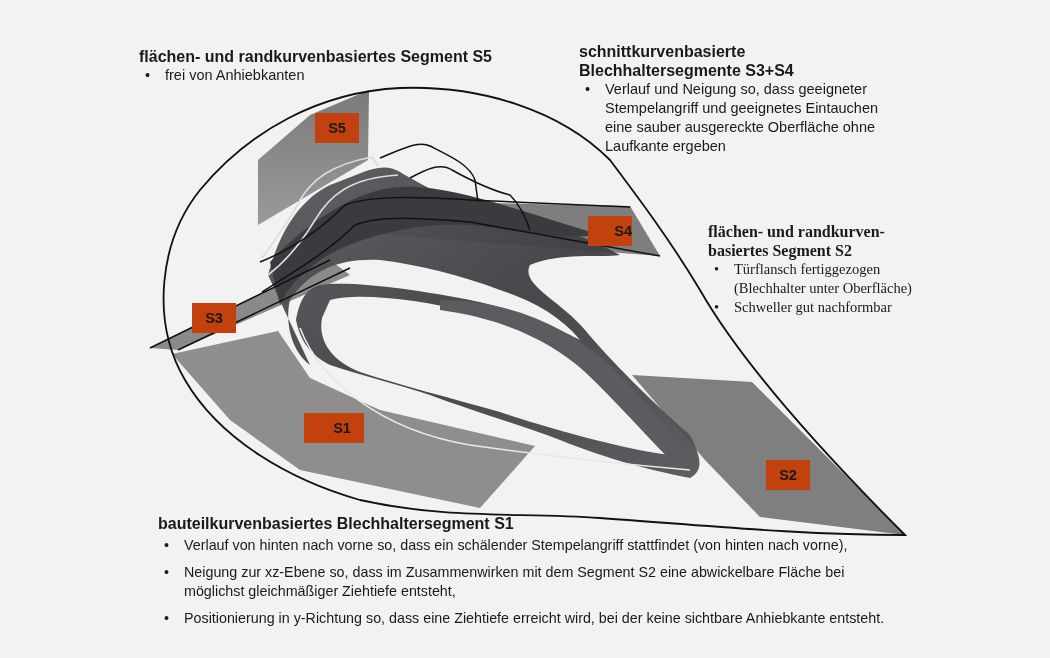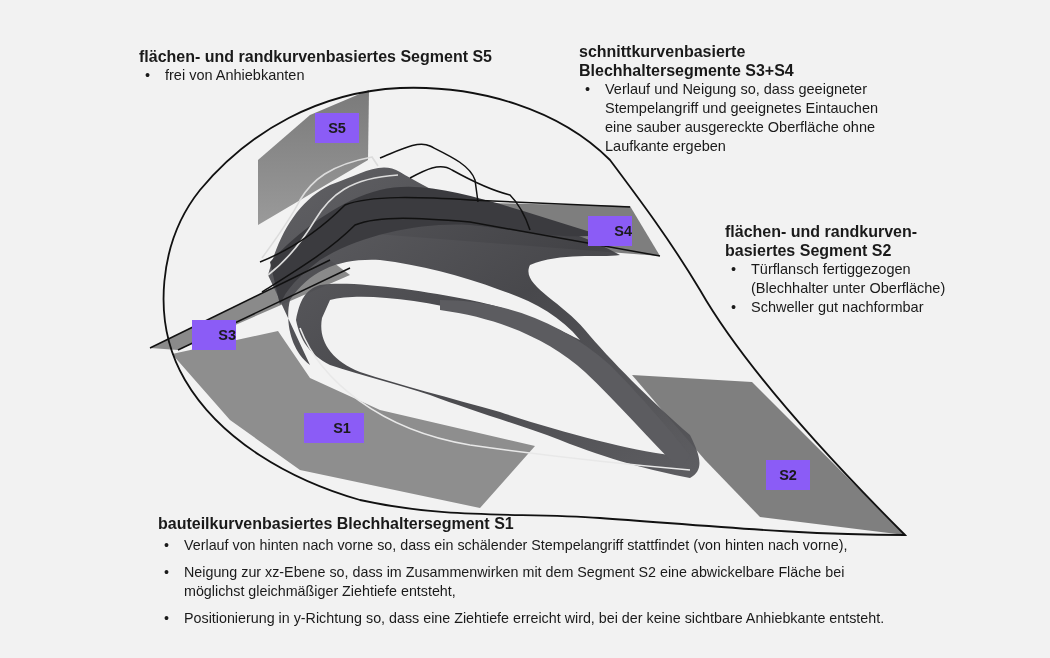--- a/index.html
+++ b/index.html
@@ -11,26 +11,26 @@
       position: relative;
     }
     #diagram { position: absolute; left: 0; top: 0; width: 1050px; height: 658px; }
     .block { position: absolute; font-size: 14.5px; line-height: 19px; }
     .block .title { font-weight: bold; font-size: 16px; line-height: 19px; }
     .block ul { list-style: none; margin: 0; padding: 0; }
     .block li { position: relative; padding-left: 26px; }
     .block li::before { content: "•"; position: absolute; left: 6px; top: 0; }
     #s5-text { left: 139px; top: 47px; }
     #s34-text { left: 579px; top: 42px; width: 360px; }
-    #s2-text { left: 725px; top: 222px; width: 260px; }
+    #s2-text { left: 708px; top: 222px; width: 260px; font-family: Liberation Serif, serif; }
     #s1-text { left: 110px; top: 514px; width: 880px; margin-left: 48px; }
     #s1-text ul li { font-size: 14.3px; margin-top: 3px; }
     #s1-text ul li + li { margin-top: 8px; }
     .seg-label {
-      position: absolute; background: #8b5cf6;
+      position: absolute; background: #c2410c;
       font-weight: bold; font-size: 14.5px; text-align: center;
       width: 44px; height: 30px; line-height: 30px;
     }
   </style>
 </head>
 <body>
 
 <svg id="diagram" width="1050" height="658" viewBox="0 0 1050 658">
   <defs>
     <linearGradient id="partGrad" x1="0" y1="0" x2="1" y2="1">
@@ -80,21 +80,21 @@
   <path d="M178,350 L350,268" fill="none" stroke="#111" stroke-width="1.5"></path>
 
   <path d="M905,535 C820,450 740,360 700,290 C670,240 640,200 610,160
            C560,110 480,85 400,88 C320,92 250,130 200,190
            C160,240 150,320 185,380 C220,440 290,480 360,500
            C450,520 520,512 600,518 C700,525 800,535 905,535 Z" fill="none" stroke="#111" stroke-width="1.8"></path>
 </svg>
 
 <div class="seg-label" style="left:315px;top:113px;">S5</div>
 <div class="seg-label" style="left:588px;top:216px;text-align:right;">S4</div>
-<div class="seg-label" style="left:192px;top:320px;text-align:right;">S3</div>
+<div class="seg-label" style="left:192px;top:303px;">S3</div>
 <div class="seg-label" style="left:304px;top:413px;padding-left:16px;">S1</div>
 <div class="seg-label" style="left:766px;top:460px;">S2</div>
 
 <div class="block" id="s5-text">
   <div class="title">flächen- und randkurvenbasiertes Segment S5</div>
   <ul>
     <li>frei von Anhiebkanten</li>
   </ul>
 </div>
 

